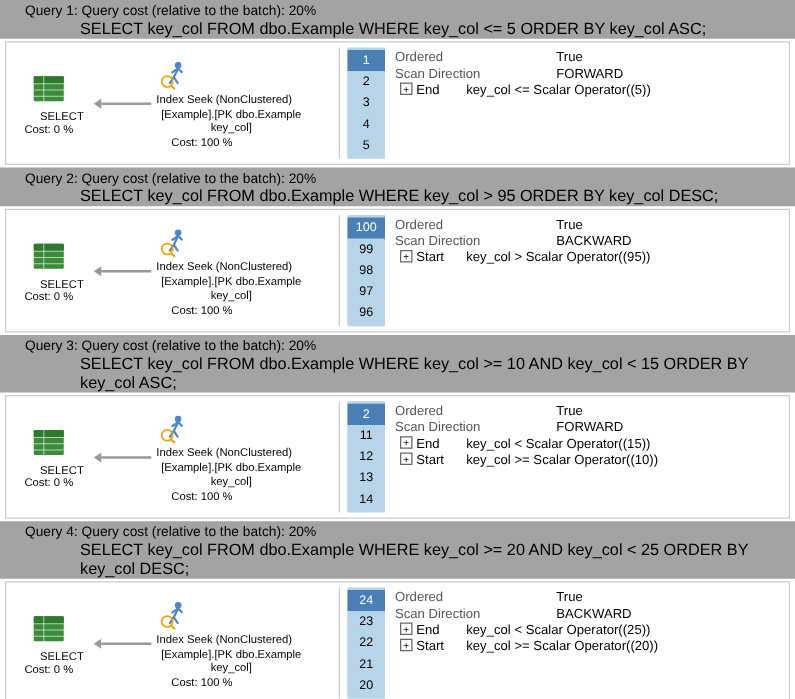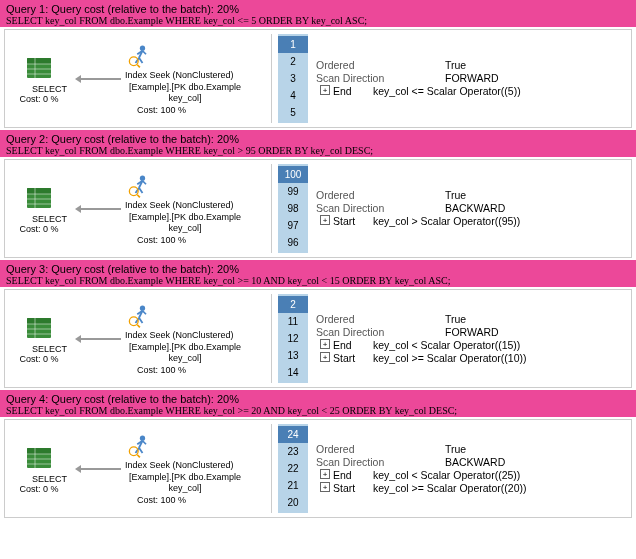--- a/index.html
+++ b/index.html
@@ -8,32 +8,33 @@
       font-size: 11px;
       background: #fff;
       color: #000;
       width: 636px;
       min-height: 559px;
     }
     .query-block {
       margin-bottom: 2px;
     }
     .query-header {
-      background: #ec4899;
-      padding: 3px 6px 1px 6px;
+      background: #a3a3a3;
+      padding: 3px 6px 1px 20px;
       font-size: 11px;
     }
     .query-header .query-title {
       font-weight: normal;
       color: #000;
     }
     .query-header .sql-line {
-      font-family: Liberation Serif, serif;
-      font-size: 10px;
-      color: #000;
+      font-family: Liberation Sans, sans-serif;
+      font-size: 13px;
+      color: #000;
+      margin-left: 44px;
     }
     .query-plan {
       display: flex;
       flex-direction: row;
       align-items: stretch;
       background: #fff;
       border: 1px solid #ccc;
       margin: 2px 4px;
       padding: 4px 0;
     }
@@ -126,21 +127,20 @@
       color: #fff;
     }
     .num-cell.normal {
       background: #b8d4e8;
       color: #000;
     }
     .properties-col {
       flex: 1;
       display: flex;
       flex-direction: column;
-      justify-content: center;
       padding: 2px 8px;
     }
     .prop-row {
       display: flex;
       flex-direction: row;
       align-items: flex-start;
       margin-bottom: 1px;
       font-size: 10.5px;
     }
     .prop-key {

